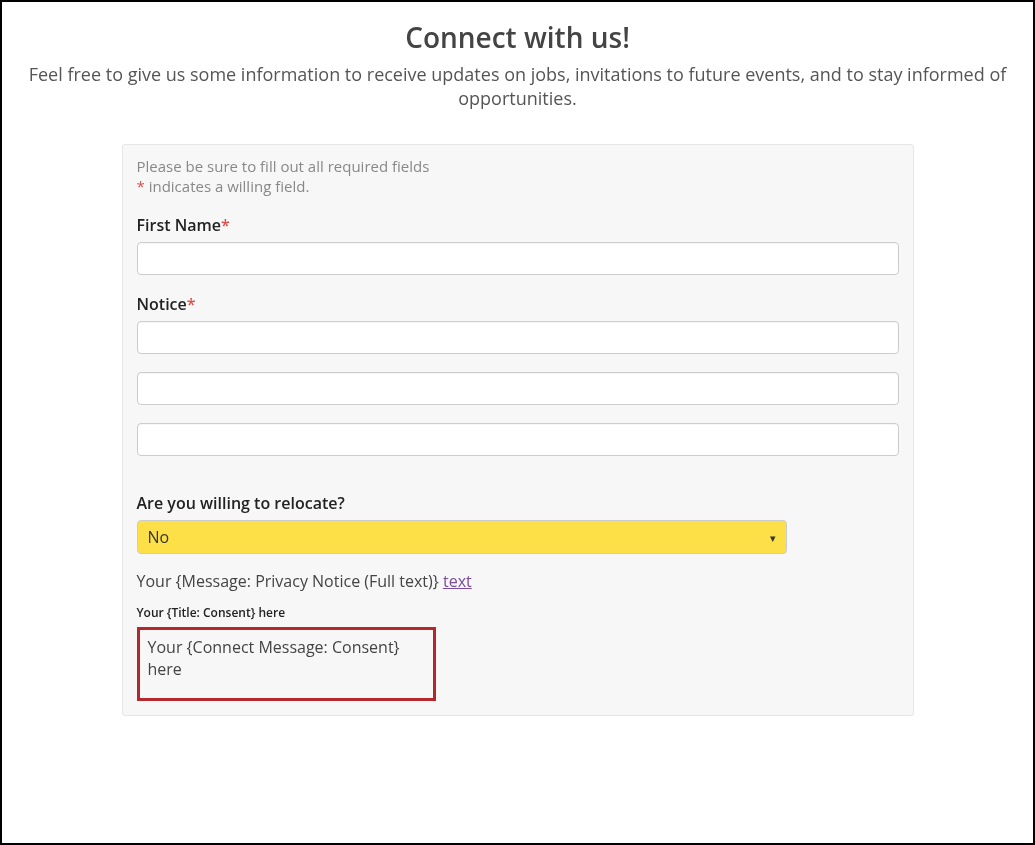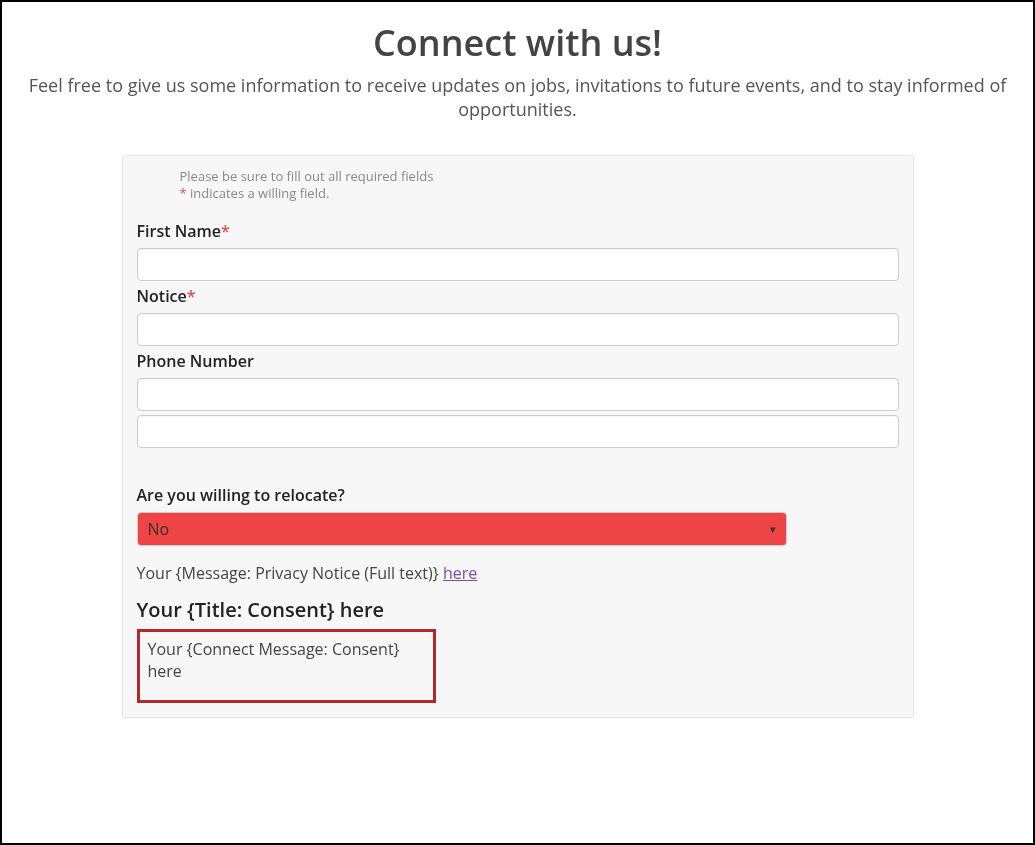--- a/index.html
+++ b/index.html
@@ -14,50 +14,49 @@
       border: 2px solid #000;
       padding: 8px 12px 0 12px;
       color: #333;
       background: #fff;
     }
     .header {
       text-align: center;
       padding: 8px 0 10px 0;
     }
     .header h1 {
-      font-size: 36px;
+      font-size: 28px;
       font-weight: 600;
       color: #444;
       margin-bottom: 6px;
     }
     .header p {
       font-size: 18px;
       color: #555;
       font-weight: 400;
     }
     .form-container {
       width: 792px;
       margin: 24px auto 0 auto;
       background: #f7f7f7;
       border: 1px solid #e6e6e6;
       border-radius: 3px;
       padding: 12px 14px 14px 14px;
     }
     .notice {
-      font-size: 13px;
+      font-size: 15px;
       color: #888;
       line-height: 1.3;
       margin-bottom: 18px;
-      margin-left: 43px;
     }
     .notice .star {
       color: #d9534f;
     }
     .form-group {
-      margin-bottom: 4px;
+      margin-bottom: 18px;
     }
     .form-group label {
       display: block;
       font-size: 16px;
       font-weight: 600;
       color: #222;
       margin-bottom: 6px;
     }
     .reqmark {
       color: #d9534f;
@@ -77,21 +76,21 @@
       position: relative;
       width: 650px;
     }
     .select-display {
       width: 100%;
       height: 34px;
       border: 1px solid #ccc;
       border-radius: 4px;
       padding: 5px 10px;
       font-size: 16px;
-      background: #ef4444;
+      background: #fde047;
       display: flex;
       align-items: center;
       justify-content: space-between;
       cursor: pointer;
     }
     .select-display .caret {
       font-size: 11px;
       color: #333;
     }
     .privacy-row {
@@ -103,21 +102,21 @@
     .privacy-row a {
       color: #7a4e9b;
       text-decoration: underline;
     }
     .highlight-box {
       border: 3px solid #b3282d;
       padding: 6px 8px 8px 8px;
       width: 299px;
     }
     .consent-title {
-      font-size: 20px;
+      font-size: 12px;
       font-weight: 600;
       color: #222;
       margin-bottom: 6px;
     }
     .consent-msg {
       font-size: 16px;
       color: #444;
       margin-bottom: 10px;
     }
   </style>
@@ -141,41 +140,40 @@
     <input type="text" value="" style="">
   </div>
 
 
   <div class="form-group">
     <label><span>Notice</span><span class="reqmark">*</span></label>
     <input type="text" value="" style="">
   </div>
 
   <div class="form-group">
-    <label>Phone Number</label>
     <input type="text" value="" style="">
   </div>
 
   <div class="form-group">
     <input type="text" value="" style="">
   </div>
 
 
   <div class="form-group" style="margin-bottom:12px;margin-top:36px;">
     <label>Are you willing to relocate?</label>
     <div class="select-wrapper">
       <div class="select-display">
         <span>No</span>
         <span class="caret">▾</span>
       </div>
     </div>
   </div>
 
   <div class="privacy-row">
-    <span>Your {Message: Privacy Notice (Full text)} </span><a href="#">here</a>
+    <span>Your {Message: Privacy Notice (Full text)} </span><a href="#">text</a>
   </div>
 
   <div class="consent-title">Your {Title: Consent} here</div>
 
   <div class="highlight-box">
     <div class="consent-msg">Your {Connect Message: Consent} here</div>
 
   </div>
 
 </div>

